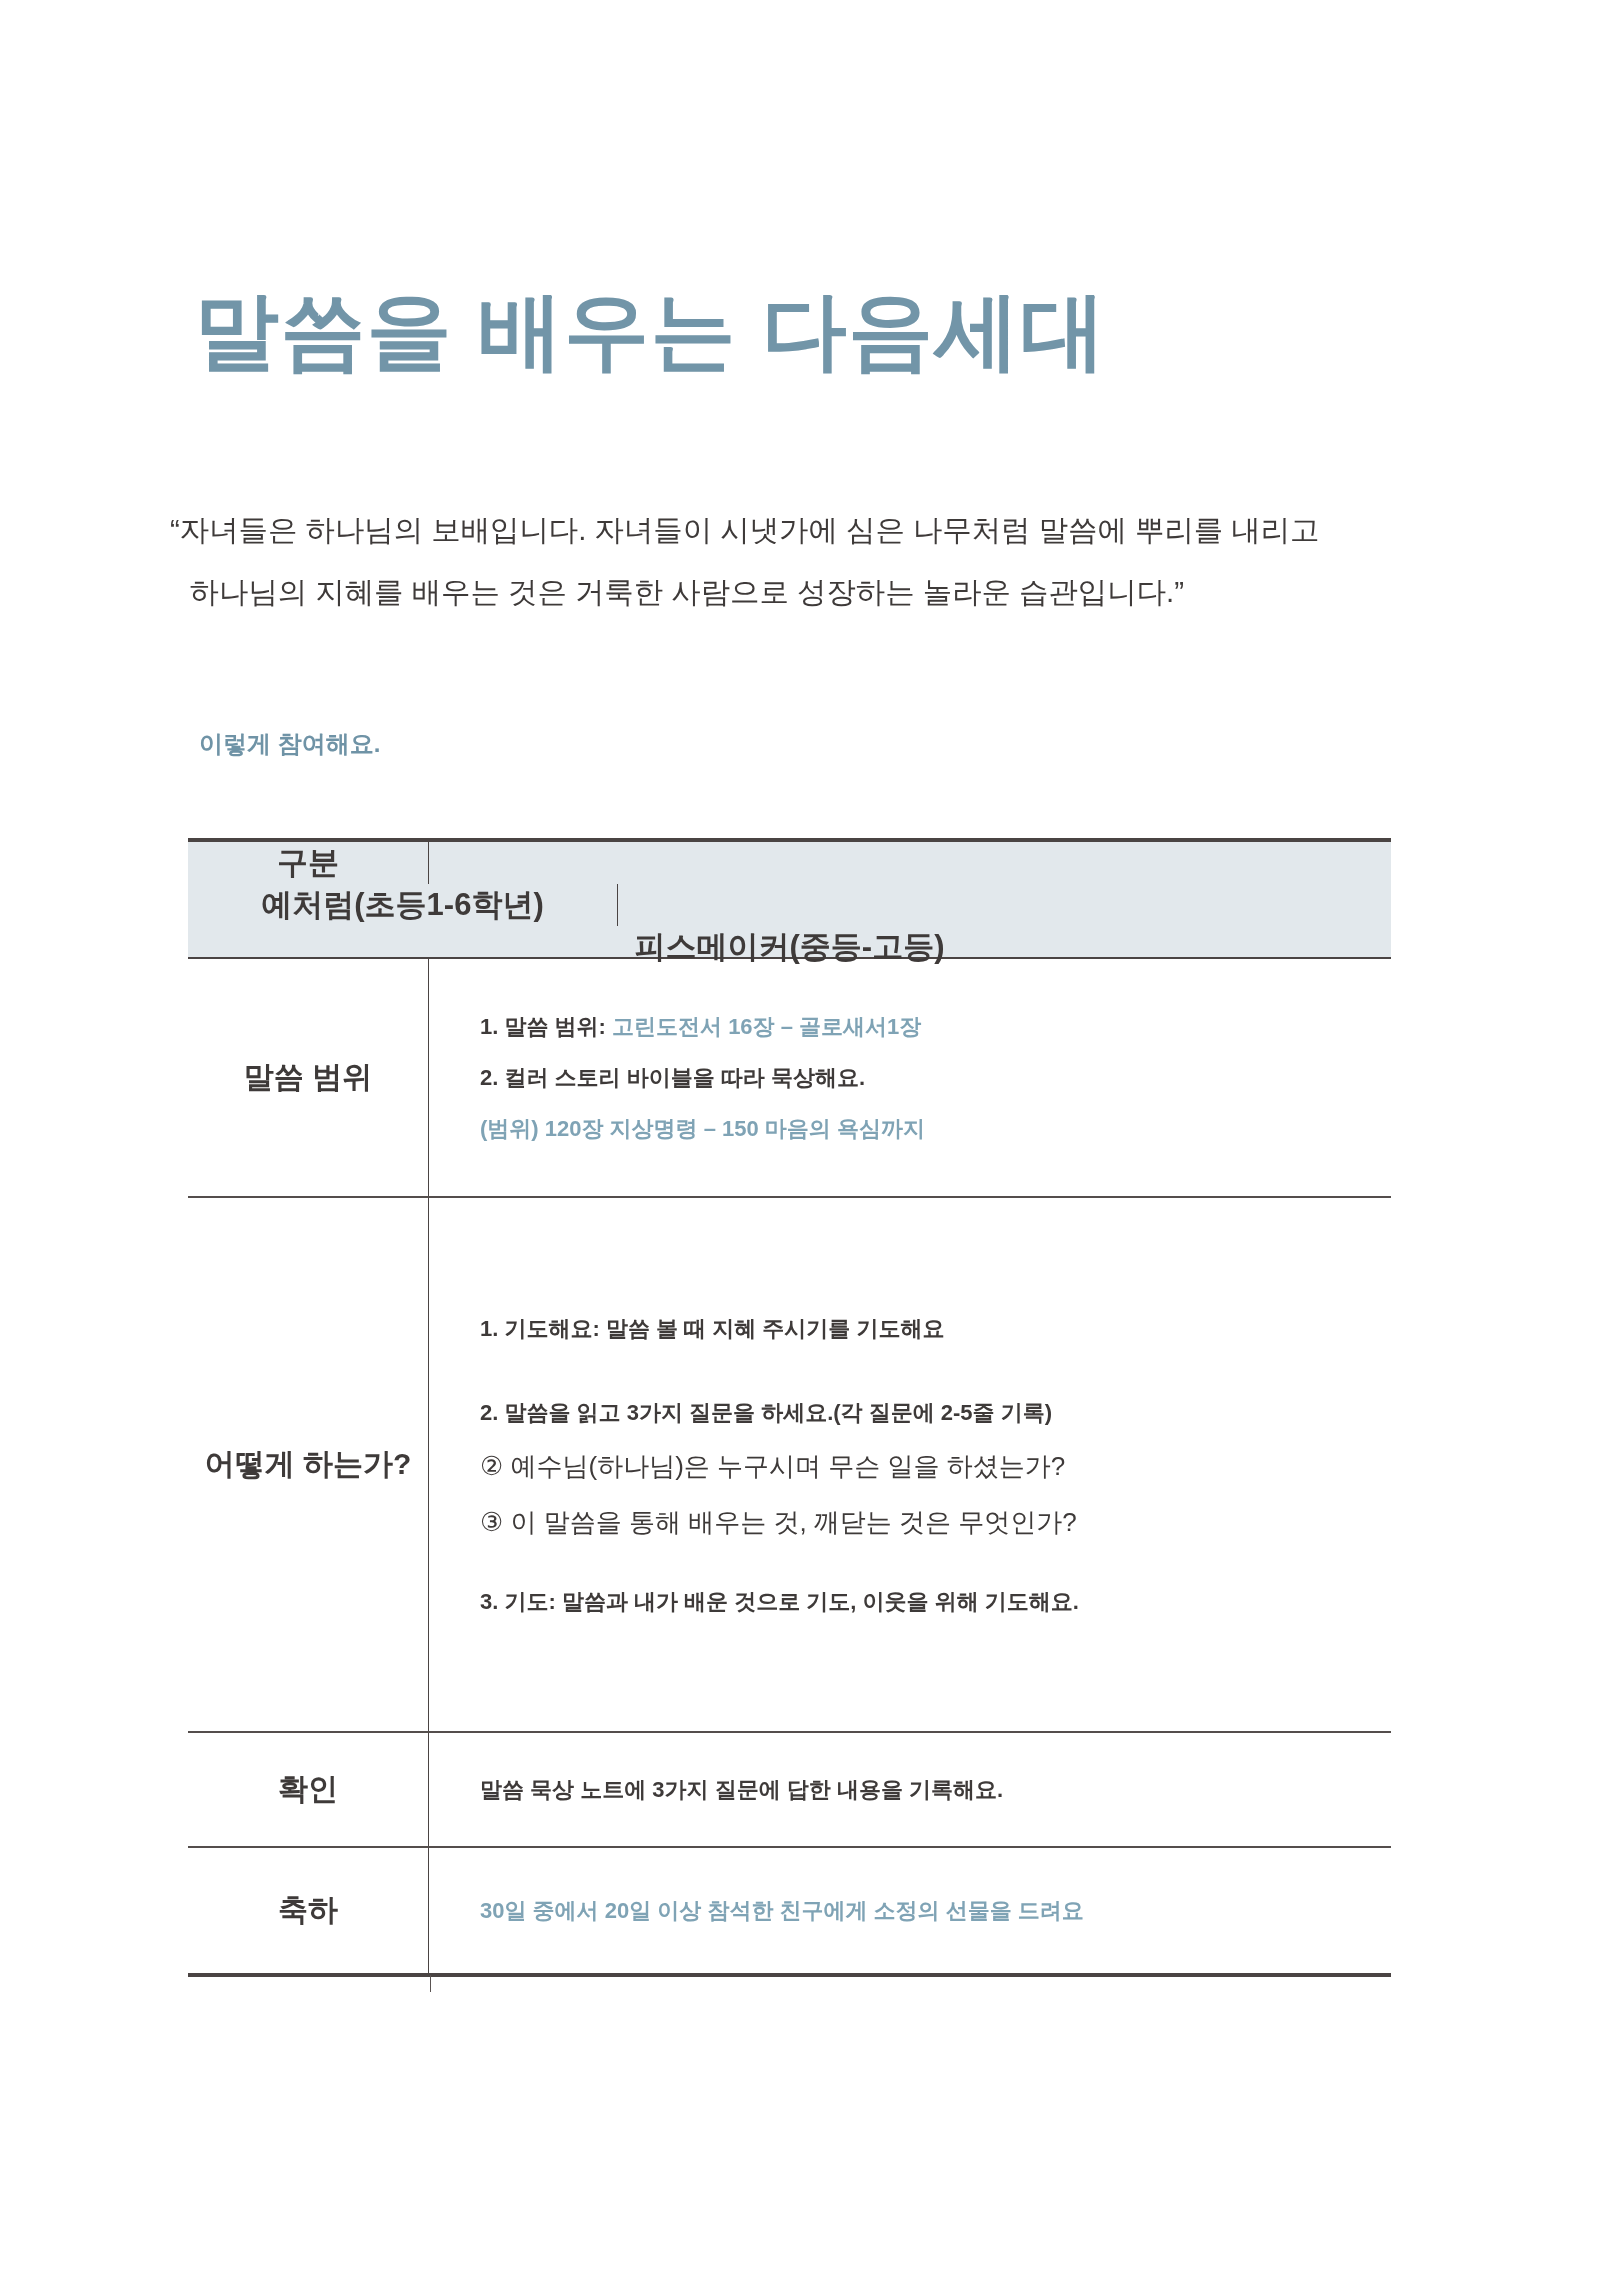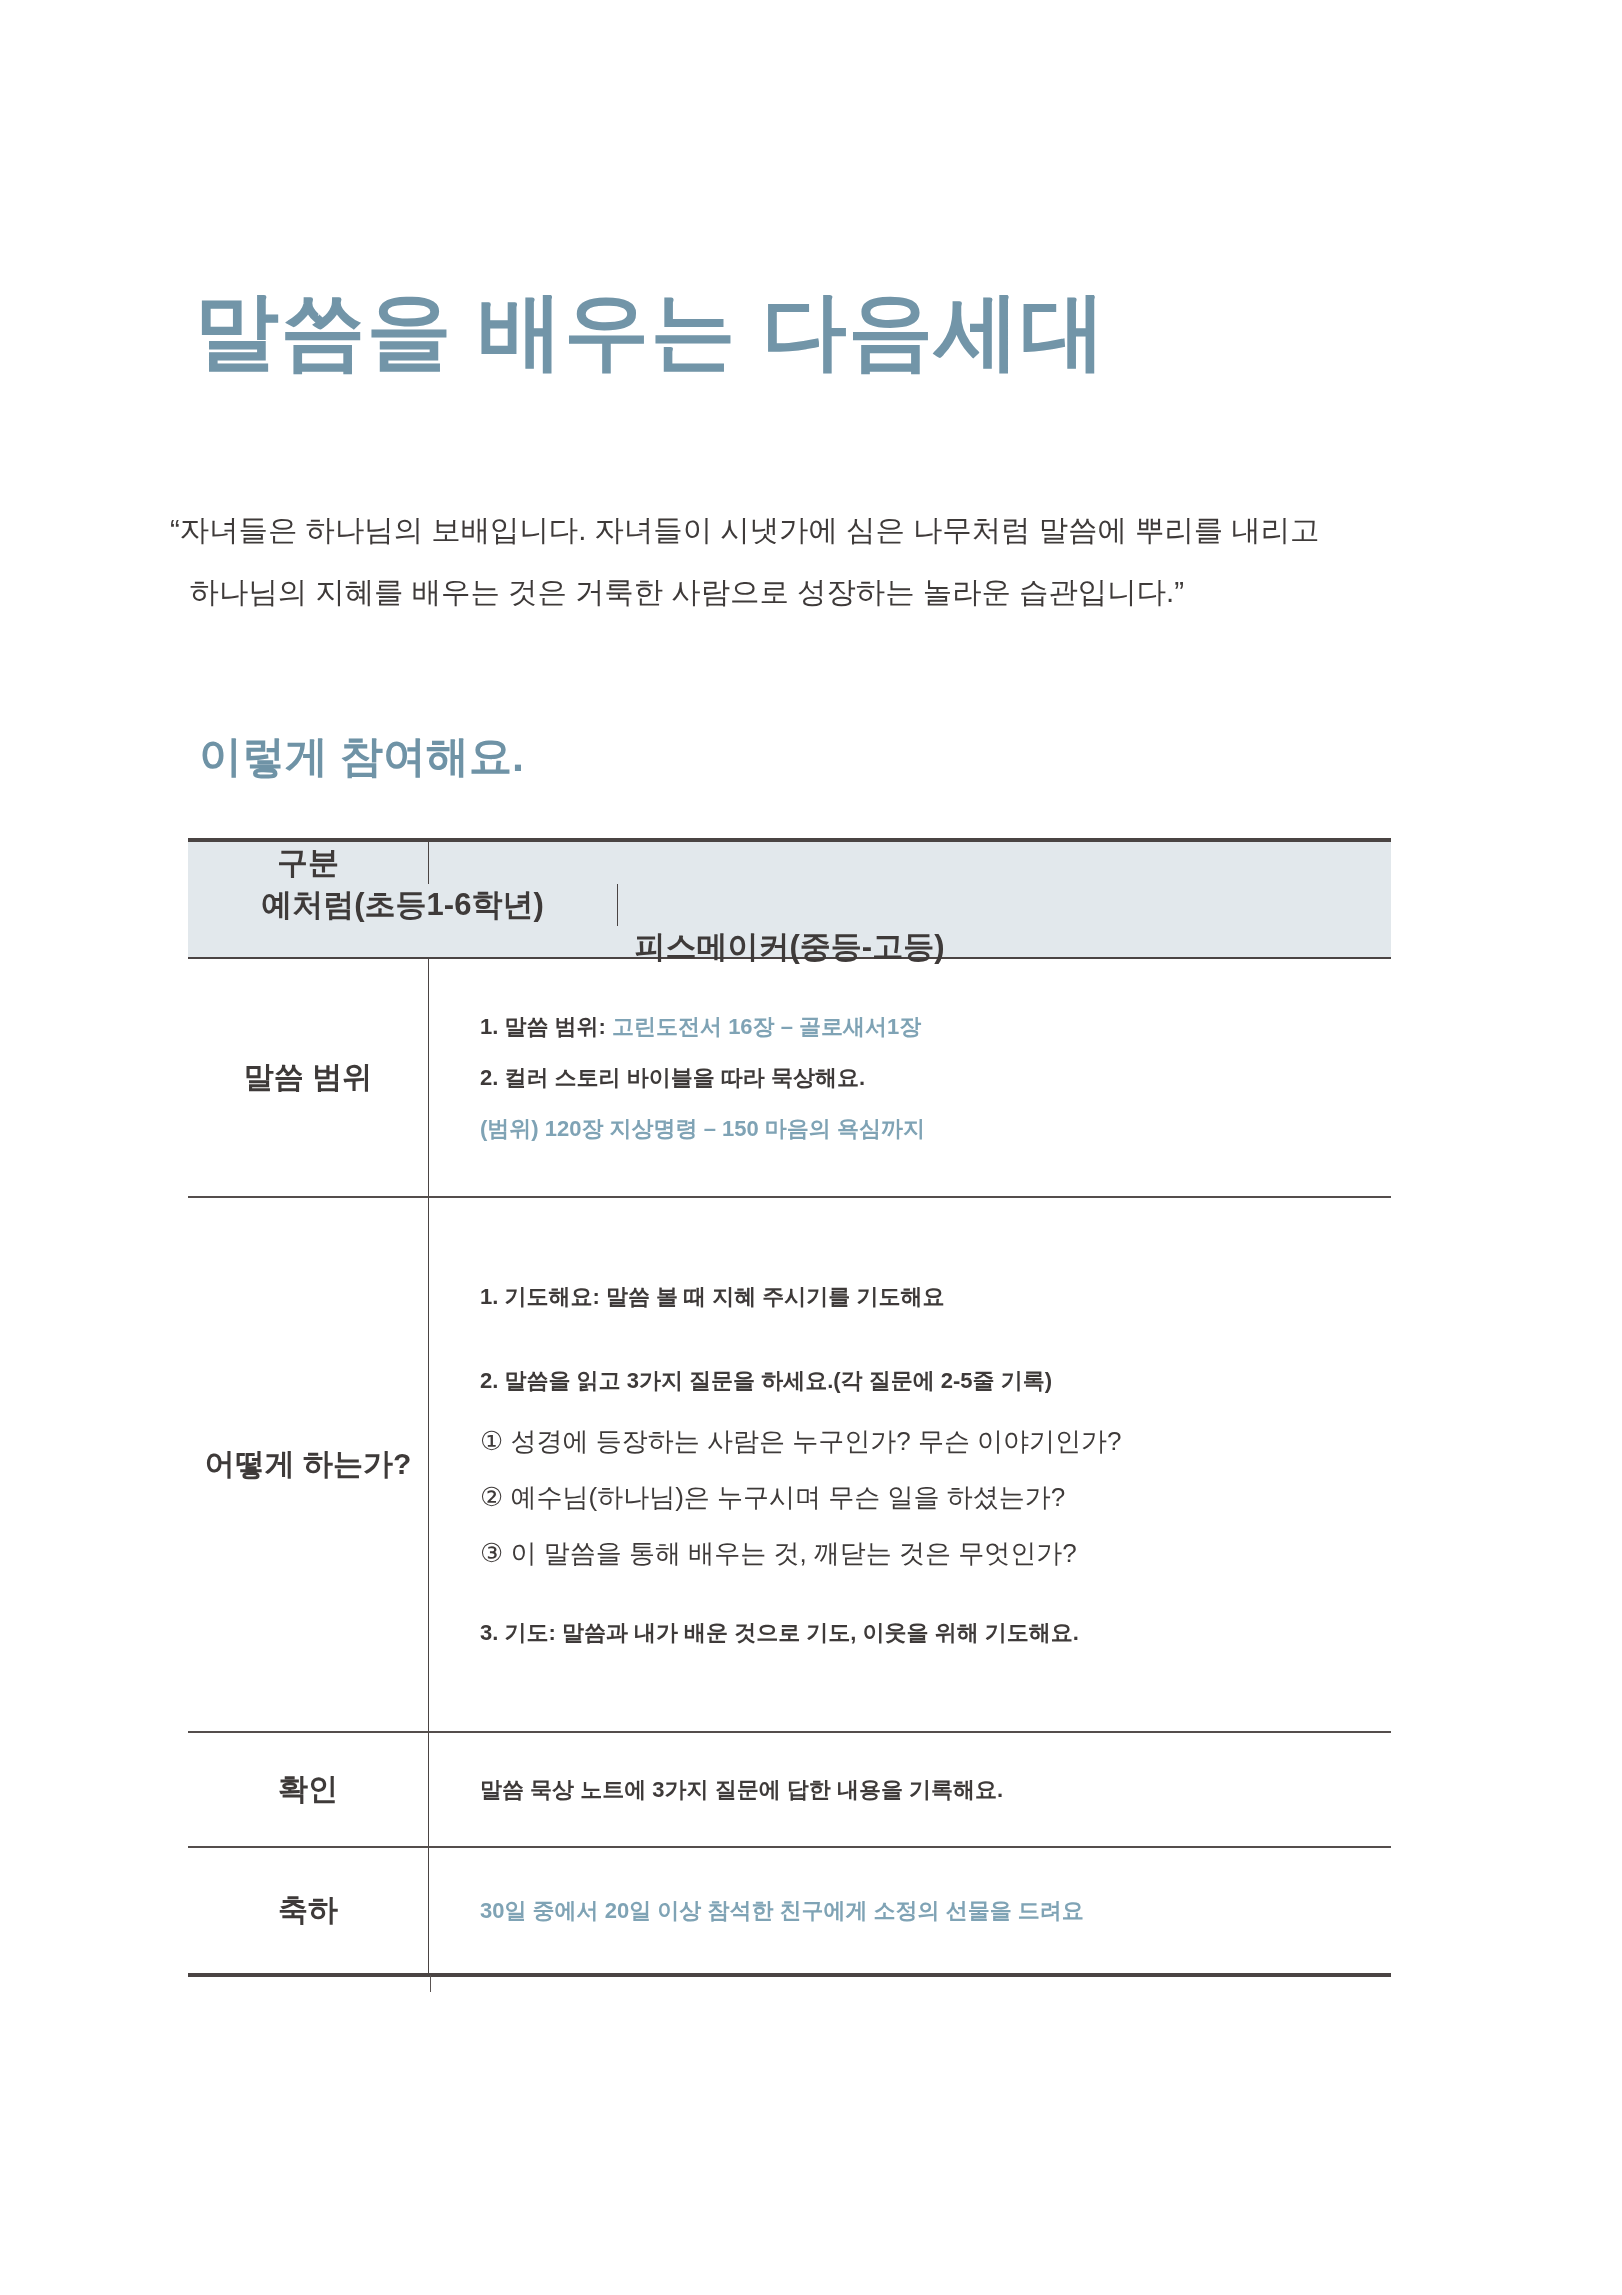--- a/index.html
+++ b/index.html
@@ -19,21 +19,21 @@
 
   .quote {
     position: absolute; left: 170px; top: 499px;
     font-size: 29.4px; line-height: 62px; font-weight: 400;
     color: #3e3a39; white-space: nowrap;
   }
   .quote .q2 { padding-left: 19.6px; }
 
   .section-heading {
     position: absolute; left: 199px; top: 728px;
-    font-size: 43px; font-weight: 700;
+    font-size: 24px; font-weight: 700;
     color: #6f93a6; white-space: nowrap;
   }
 
   .ptable {
     position: absolute; left: 188px; top: 838px; width: 1203px;
     border-top: 4.6px solid #4a4443;
     border-bottom: 4.6px solid #4a4443;
     box-sizing: content-box;
   }
   .trow { display: flex; align-items: stretch; border-bottom: 2px solid #544e4c; }
@@ -106,21 +106,20 @@
         <div class="bold-line">2. 컬러 스토리 바이블을 따라 묵상해요.</div>
         <div class="bold-line blue">(범위) 120장 지상명령 – 150 마음의 욕심까지</div>
       </div>
     </div>
 
     <div class="trow row-how">
       <div class="label-cell">어떻게 하는가?</div>
       <div class="content-cell">
         <div class="bold-line">1. 기도해요: 말씀 볼 때 지혜 주시기를 기도해요</div>
         <div class="bold-line mt-step">2. 말씀을 읽고 3가지 질문을 하세요.(각 질문에 2-5줄 기록)</div>
-        <div class="sub-line mt-sub">① 성경에 등장하는 사람은 누구인가? 무슨 이야기인가?</div>
         <div class="sub-line">② 예수님(하나님)은 누구시며 무슨 일을 하셨는가?</div>
         <div class="sub-line">③ 이 말씀을 통해 배우는 것, 깨닫는 것은 무엇인가?</div>
         <div class="bold-line mt-final">3. 기도: 말씀과 내가 배운 것으로 기도, 이웃을 위해 기도해요.</div>
       </div>
     </div>
 
     <div class="trow row-check">
       <div class="label-cell">확인</div>
       <div class="content-cell">
         <div class="bold-line">말씀 묵상 노트에 3가지 질문에 답한 내용을 기록해요.</div>

